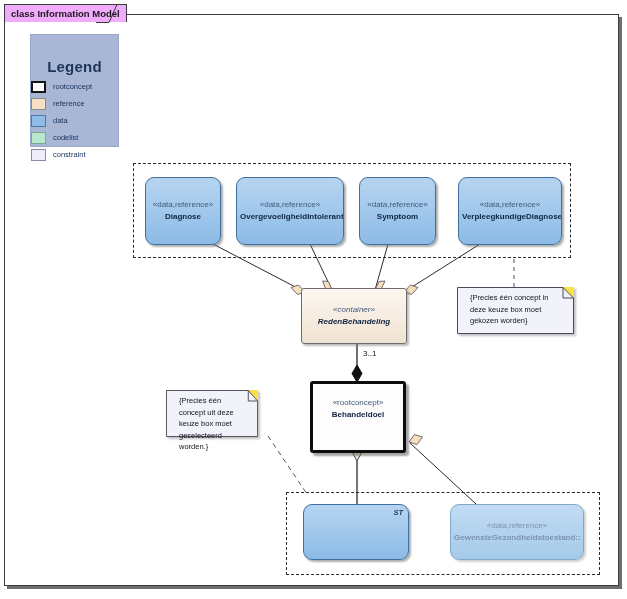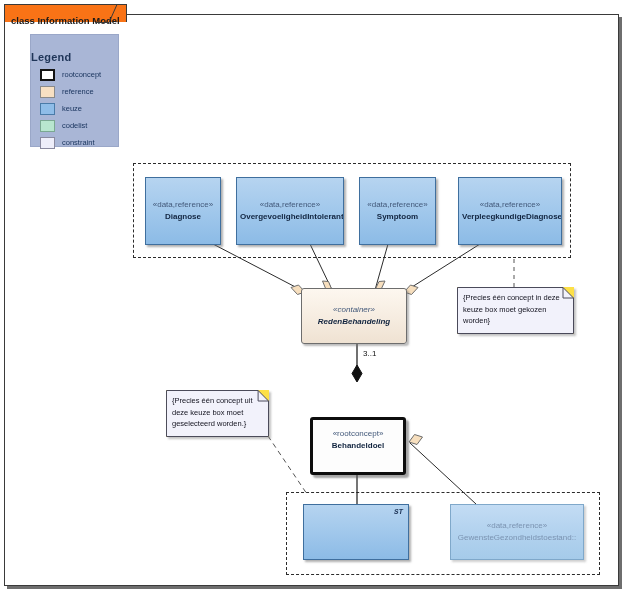--- a/index.html
+++ b/index.html
@@ -28,25 +28,25 @@
     position:absolute;
     left:7px; top:17px;
     width:615px; height:572px;
     background:#6e6e6e;
     box-sizing:border-box;
   }
   .frame-tab{
     position:absolute;
     left:4px; top:4px;
     height:18px;
-    background:#f97316;
+    background:#f0abfc;
     border:1px solid #3a3a3a;
     border-bottom:none;
     box-sizing:border-box;
-    padding:8px 6px 0 6px;
+    padding:1px 6px 0 6px;
     font-size:9.5px;
     font-weight:bold;
     color:#1a1a1a;
     line-height:16px;
     white-space:nowrap;
     z-index:6;
   }
   .frame-tab-corner{
     position:absolute;
     left:96px; top:4px;
@@ -58,29 +58,29 @@
   
   .legend{
     position:absolute;
     left:30px; top:34px;
     width:89px; height:113px;
     background:#a9b6d6;
     border:1px solid #9aa7c8;
     box-sizing:border-box;
   }
   .legend-title{
-    font-size:11px;
+    text-align:center;
+    font-size:15px;
     font-weight:bold;
     color:#1f3558;
-    margin-top:16px;
+    margin-top:23px;
     letter-spacing:.2px;
   }
   .legend-rows{
     margin-top:4px;
-    padding-left:9px;
   }
   .legend-row{
     display:flex;
     align-items:center;
     height:15px;
     margin-bottom:2px;
   }
   .legend-swatch{
     width:15px;height:12px;
     box-sizing:border-box;
@@ -105,21 +105,21 @@
     box-sizing:border-box;
     background:transparent;
   }
   #group-top{ left:133px; top:163px; width:438px; height:95px; }
   #group-bottom{ left:286px; top:492px; width:314px; height:83px; }
 
   
   .uml{
     position:absolute;
     box-sizing:border-box;
-    border-radius:0;
+    border-radius:9px;
     text-align:center;
     overflow:hidden;
   }
   .uml-data{
     background:linear-gradient(180deg,#b6d4f0 0%,#a3c9ec 45%,#8cbbe6 100%);
     border:1px solid #3f6f9e;
     box-shadow:2px 2px 2px rgba(110,110,110,.55);
   }
   .uml-data-faded{
     background:linear-gradient(180deg,#c3dcf4 0%,#b4d3ef 45%,#a5cbea 100%);
@@ -152,60 +152,60 @@
     white-space:nowrap;
   }
   .stereo-faded{ color:#7b93b1; }
   .cname{
     display:block;
     font-size:8px;
     font-weight:bold;
     color:#11243f;
     white-space:nowrap;
   }
-  .cname-faded{ font-weight:normal; color:#7b93b1; }
+  .cname-faded{ font-weight:bold; color:#7b93b1; }
   .tagmark{
     position:absolute;
     top:3px; right:5px;
     font-size:7.5px;
     font-style:italic;
     font-weight:bold;
     color:#1f3558;
   }
 
   
   #cls-diagnose{ left:145px; top:177px; width:76px; height:68px; }
   #cls-overgevoeligheid{ left:236px; top:177px; width:108px; height:68px; }
   #cls-symptoom{ left:359px; top:177px; width:77px; height:68px; }
   #cls-verpleegkundige{ left:458px; top:177px; width:104px; height:68px; }
   #cls-reden{ left:301px; top:288px; width:106px; height:56px;font-style:italic; }
-  #cls-behandeldoel{ left:310px; top:381px; width:96px; height:58px;margin-top:36px; }
-  #cls-gewenstzorg{ left:303px; top:504px; width:106px; height:56px;font-family:Liberation Mono, monospace; }
+  #cls-behandeldoel{ left:310px; top:381px; width:96px; height:72px; }
+  #cls-gewenstzorg{ left:303px; top:504px; width:106px; height:56px; }
   #cls-gezondheid{ left:450px; top:504px; width:134px; height:56px; }
 
   
   .note{
     position:absolute;
     background:#fde047;
     box-sizing:border-box;
     font-size:7.5px;
     color:#13131f;
     line-height:11.5px;
-    padding:5px 12px 4px 6px;
+    padding:5px 12px 4px 13px;
     box-shadow:2px 2px 2px rgba(120,120,120,.45);
   }
   .note .note-body{ display:block; }
   .note-svg{
     position:absolute;
     left:0; top:0;
     width:100%; height:100%;
     pointer-events:none;
   }
   #note-right{ left:457px; top:287px; width:117px; height:47px; }
-  #note-left{ left:166px; top:390px; width:103px; height:47px; }
+  #note-left{ left:166px; top:390px; width:92px; height:47px; }
 
   
   #links{
     position:absolute;
     left:0; top:0;
     width:627px; height:599px;
     pointer-events:none;
   }
   .mult-label{
     position:absolute;
@@ -235,21 +235,21 @@
       <div class="legend-row">
         <span class="legend-swatch sw-rootconcept"></span>
         <span class="legend-label">rootconcept</span>
       </div>
       <div class="legend-row">
         <span class="legend-swatch sw-container"></span>
         <span class="legend-label">reference</span>
       </div>
       <div class="legend-row">
         <span class="legend-swatch sw-data"></span>
-        <span class="legend-label">keuze</span>
+        <span class="legend-label">data</span>
       </div>
       <div class="legend-row">
         <span class="legend-swatch sw-codelist"></span>
         <span class="legend-label">codelist</span>
       </div>
       <div class="legend-row">
         <span class="legend-swatch sw-constraint"></span>
         <span class="legend-label">constraint</span>
       </div>
     </div>

